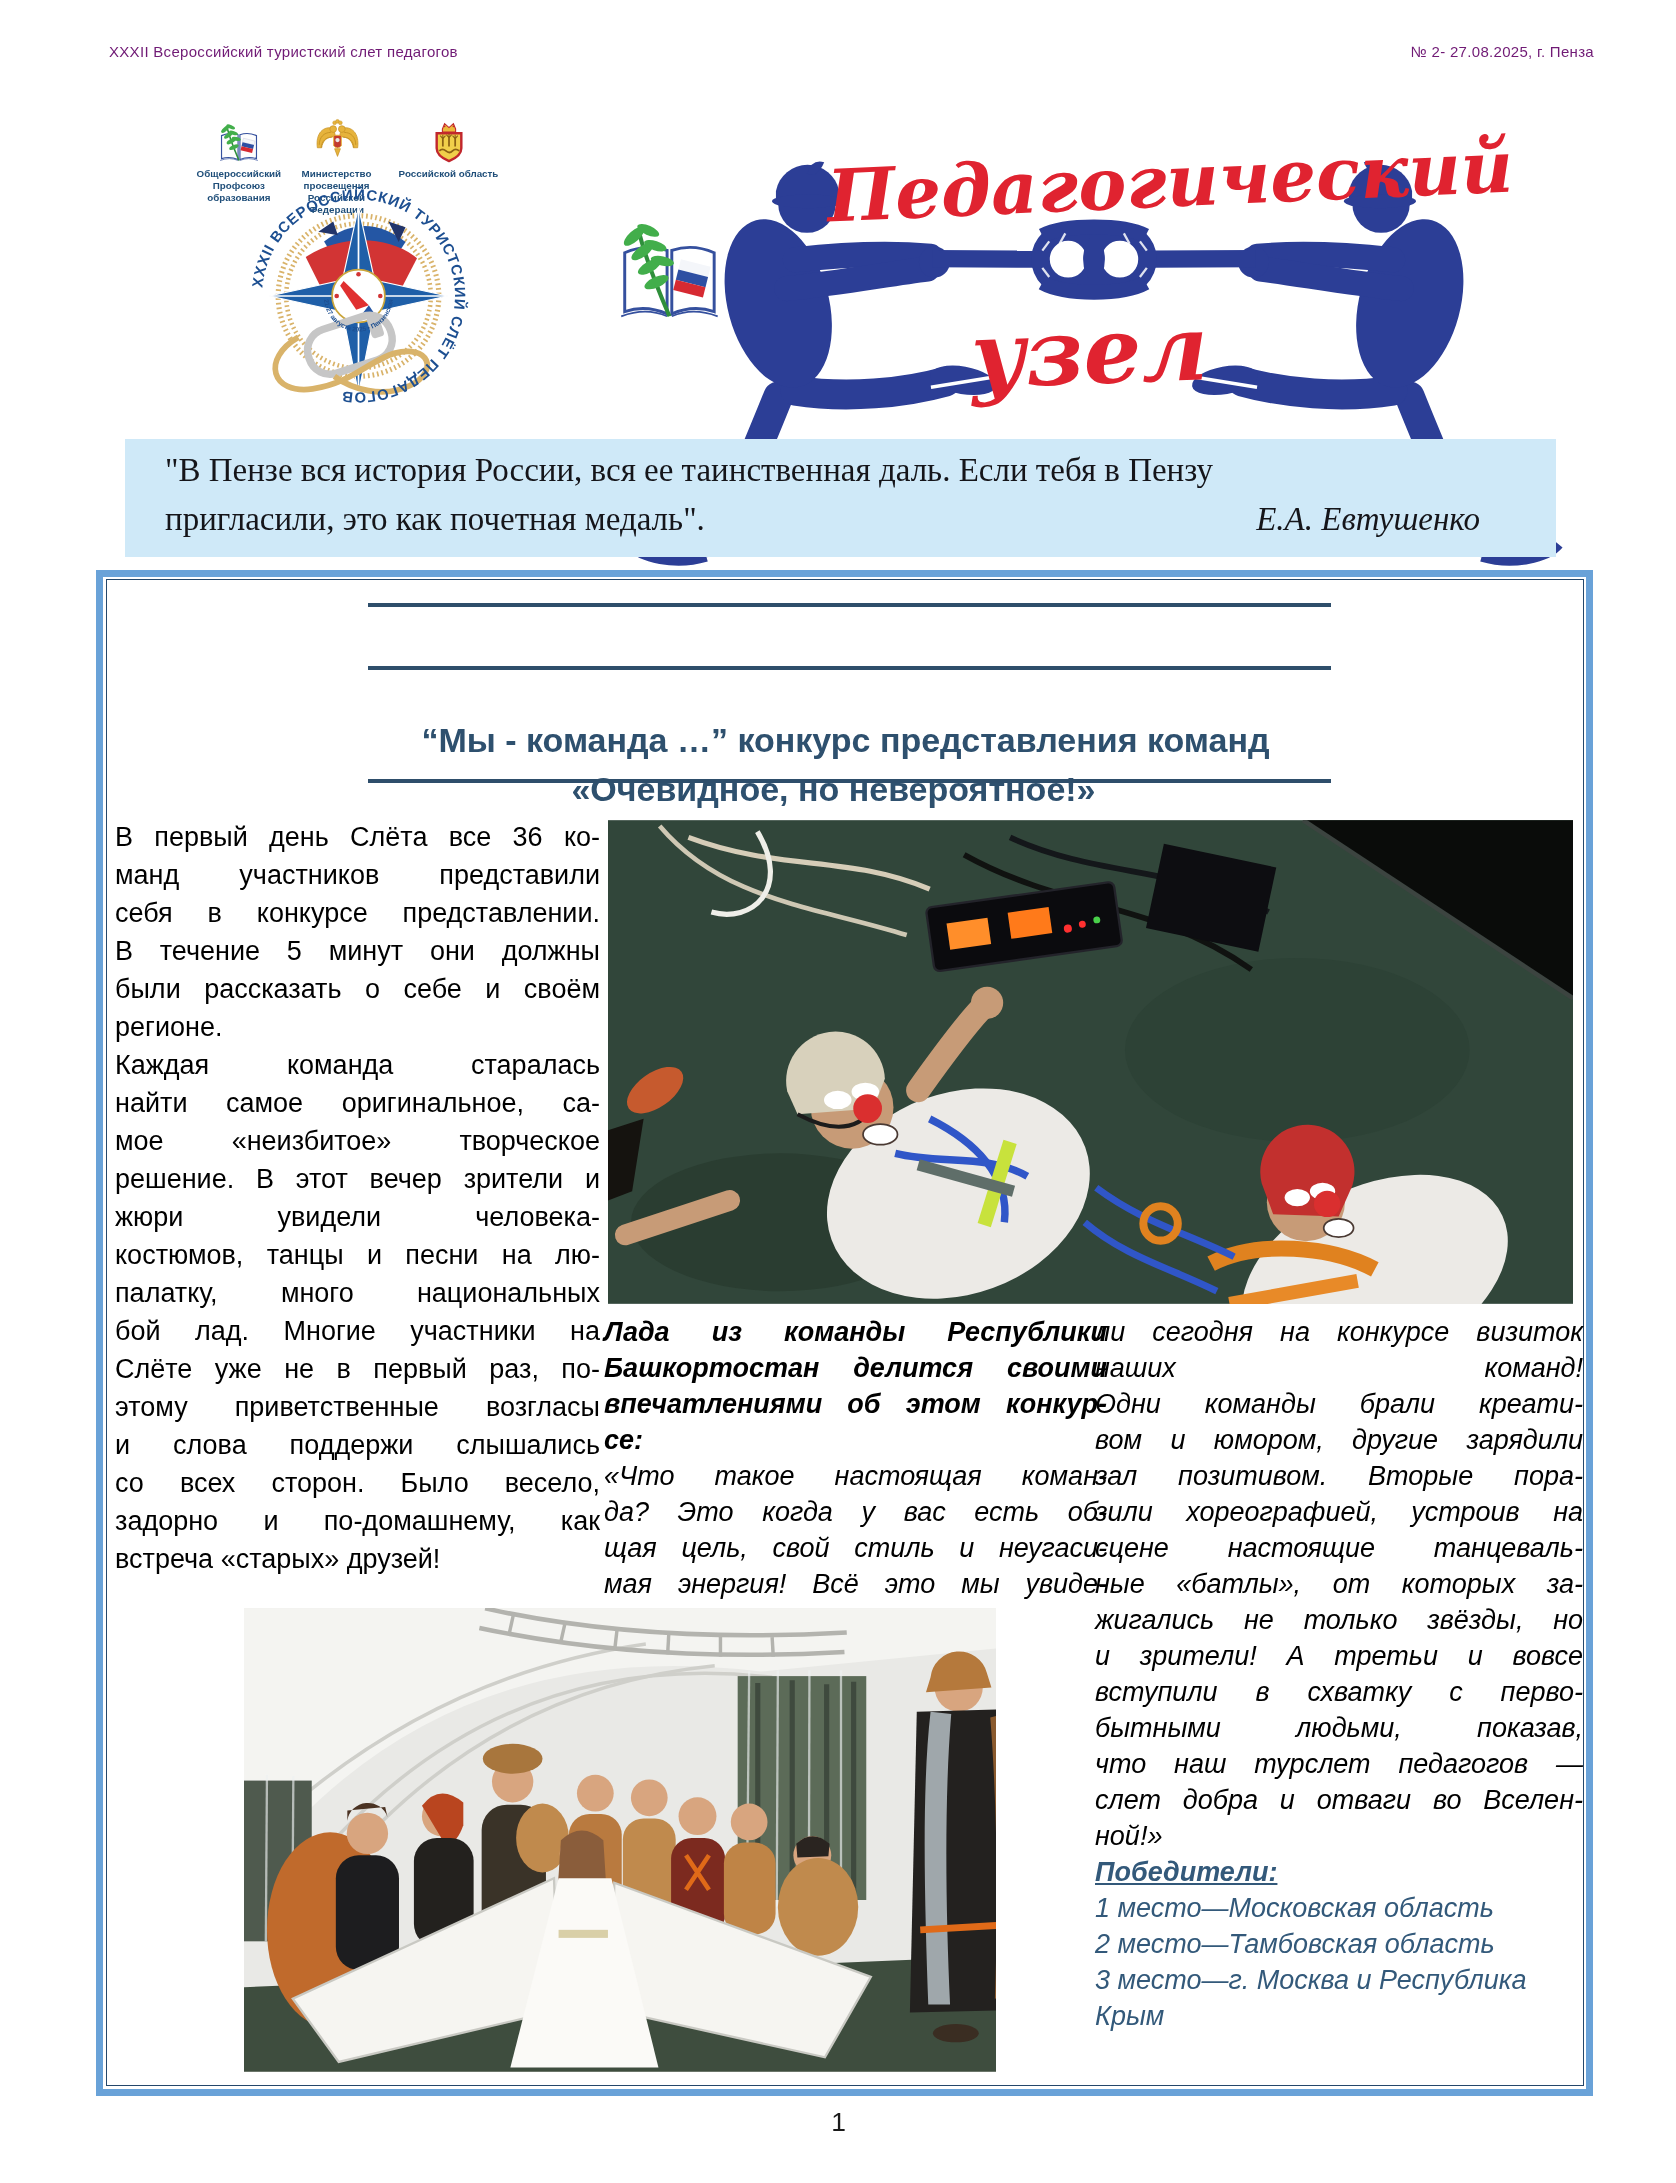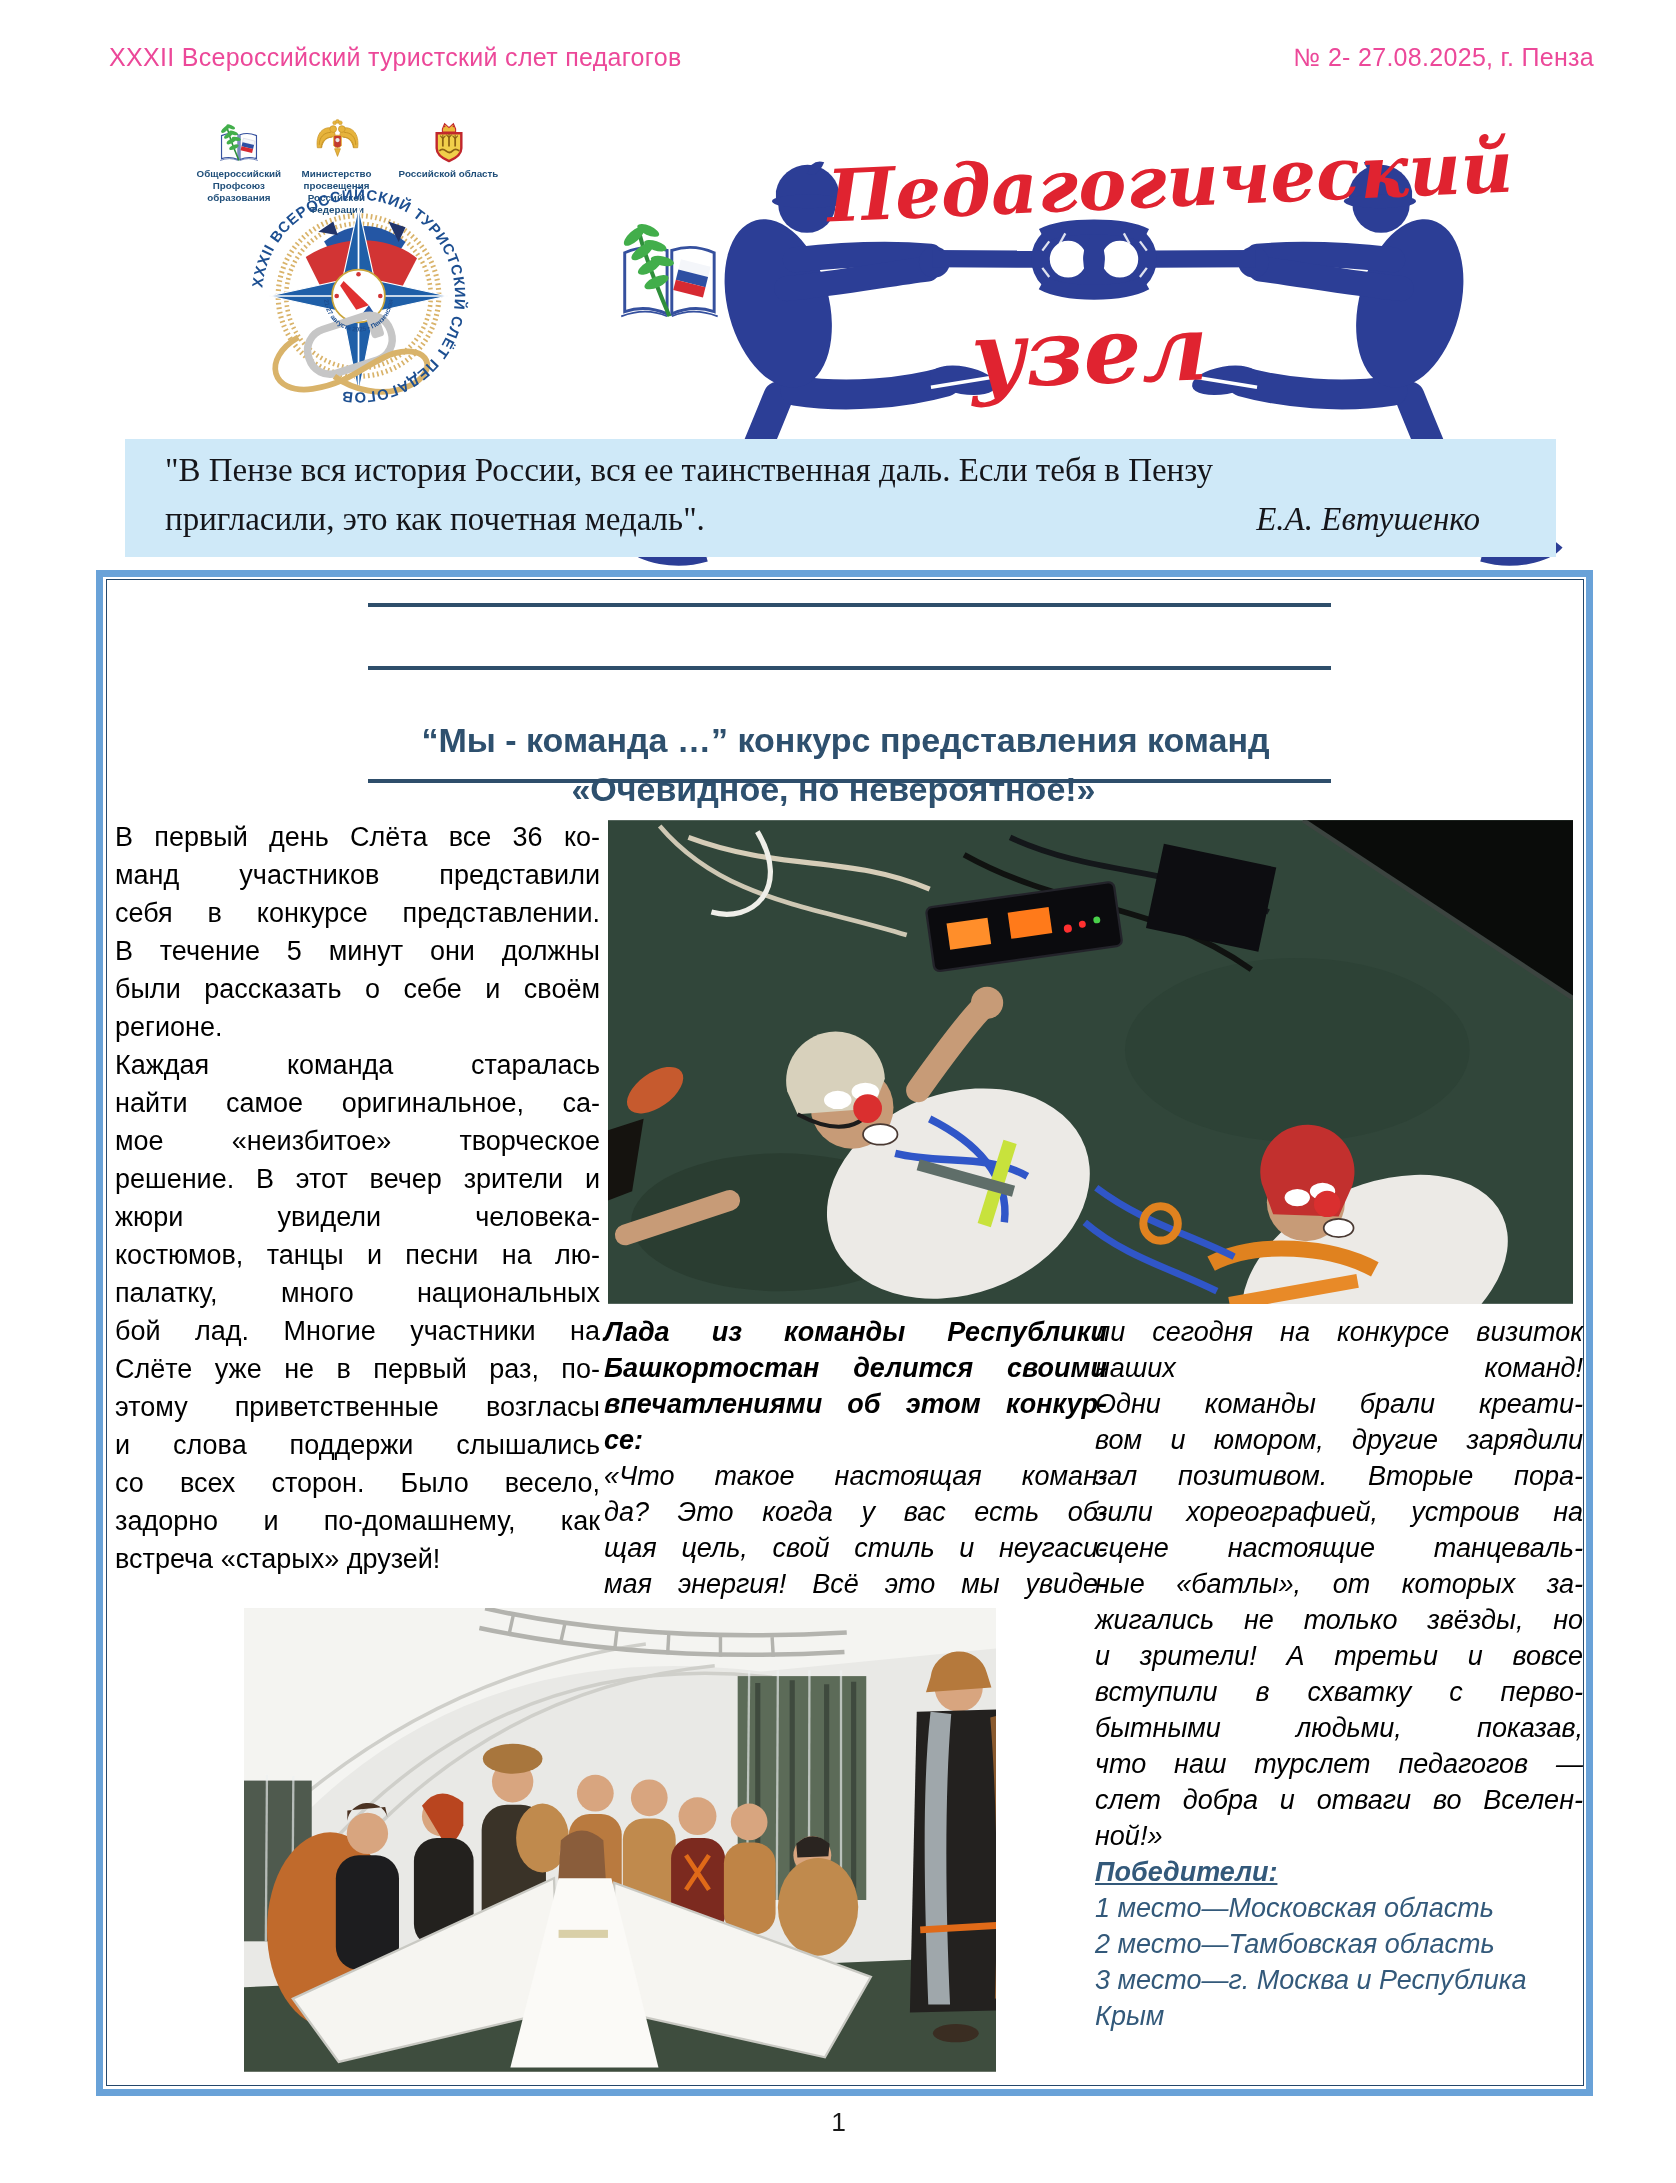--- a/index.html
+++ b/index.html
@@ -1,21 +1,21 @@
 <!DOCTYPE html>
 <html lang="ru" style="font-size:9.2px"><head>
 <meta charset="utf-8">
 <style>
   html,body{margin:0;padding:0;background:#ffffff;}
   .page{position:relative;width:1677px;height:2183px;background:#fff;overflow:hidden;
         font-family:"Liberation Sans",sans-serif;color:#000;}
   .abs{position:absolute;}
 
   
-  .runhead{font-size:25px;color:#ec4899;letter-spacing:0.3px;}
+  .runhead{font-size:15px;color:#701a75;letter-spacing:0.3px;}
 
   
   .logo-cap{font-size:9.8px;line-height:12px;font-weight:bold;color:#1f4e79;
             text-align:center;white-space:pre-line;}
 
   
   .script-red{font-family:"DejaVu Serif",serif;font-style:italic;font-weight:bold;
               color:#e02330;white-space:nowrap;}
 
   

